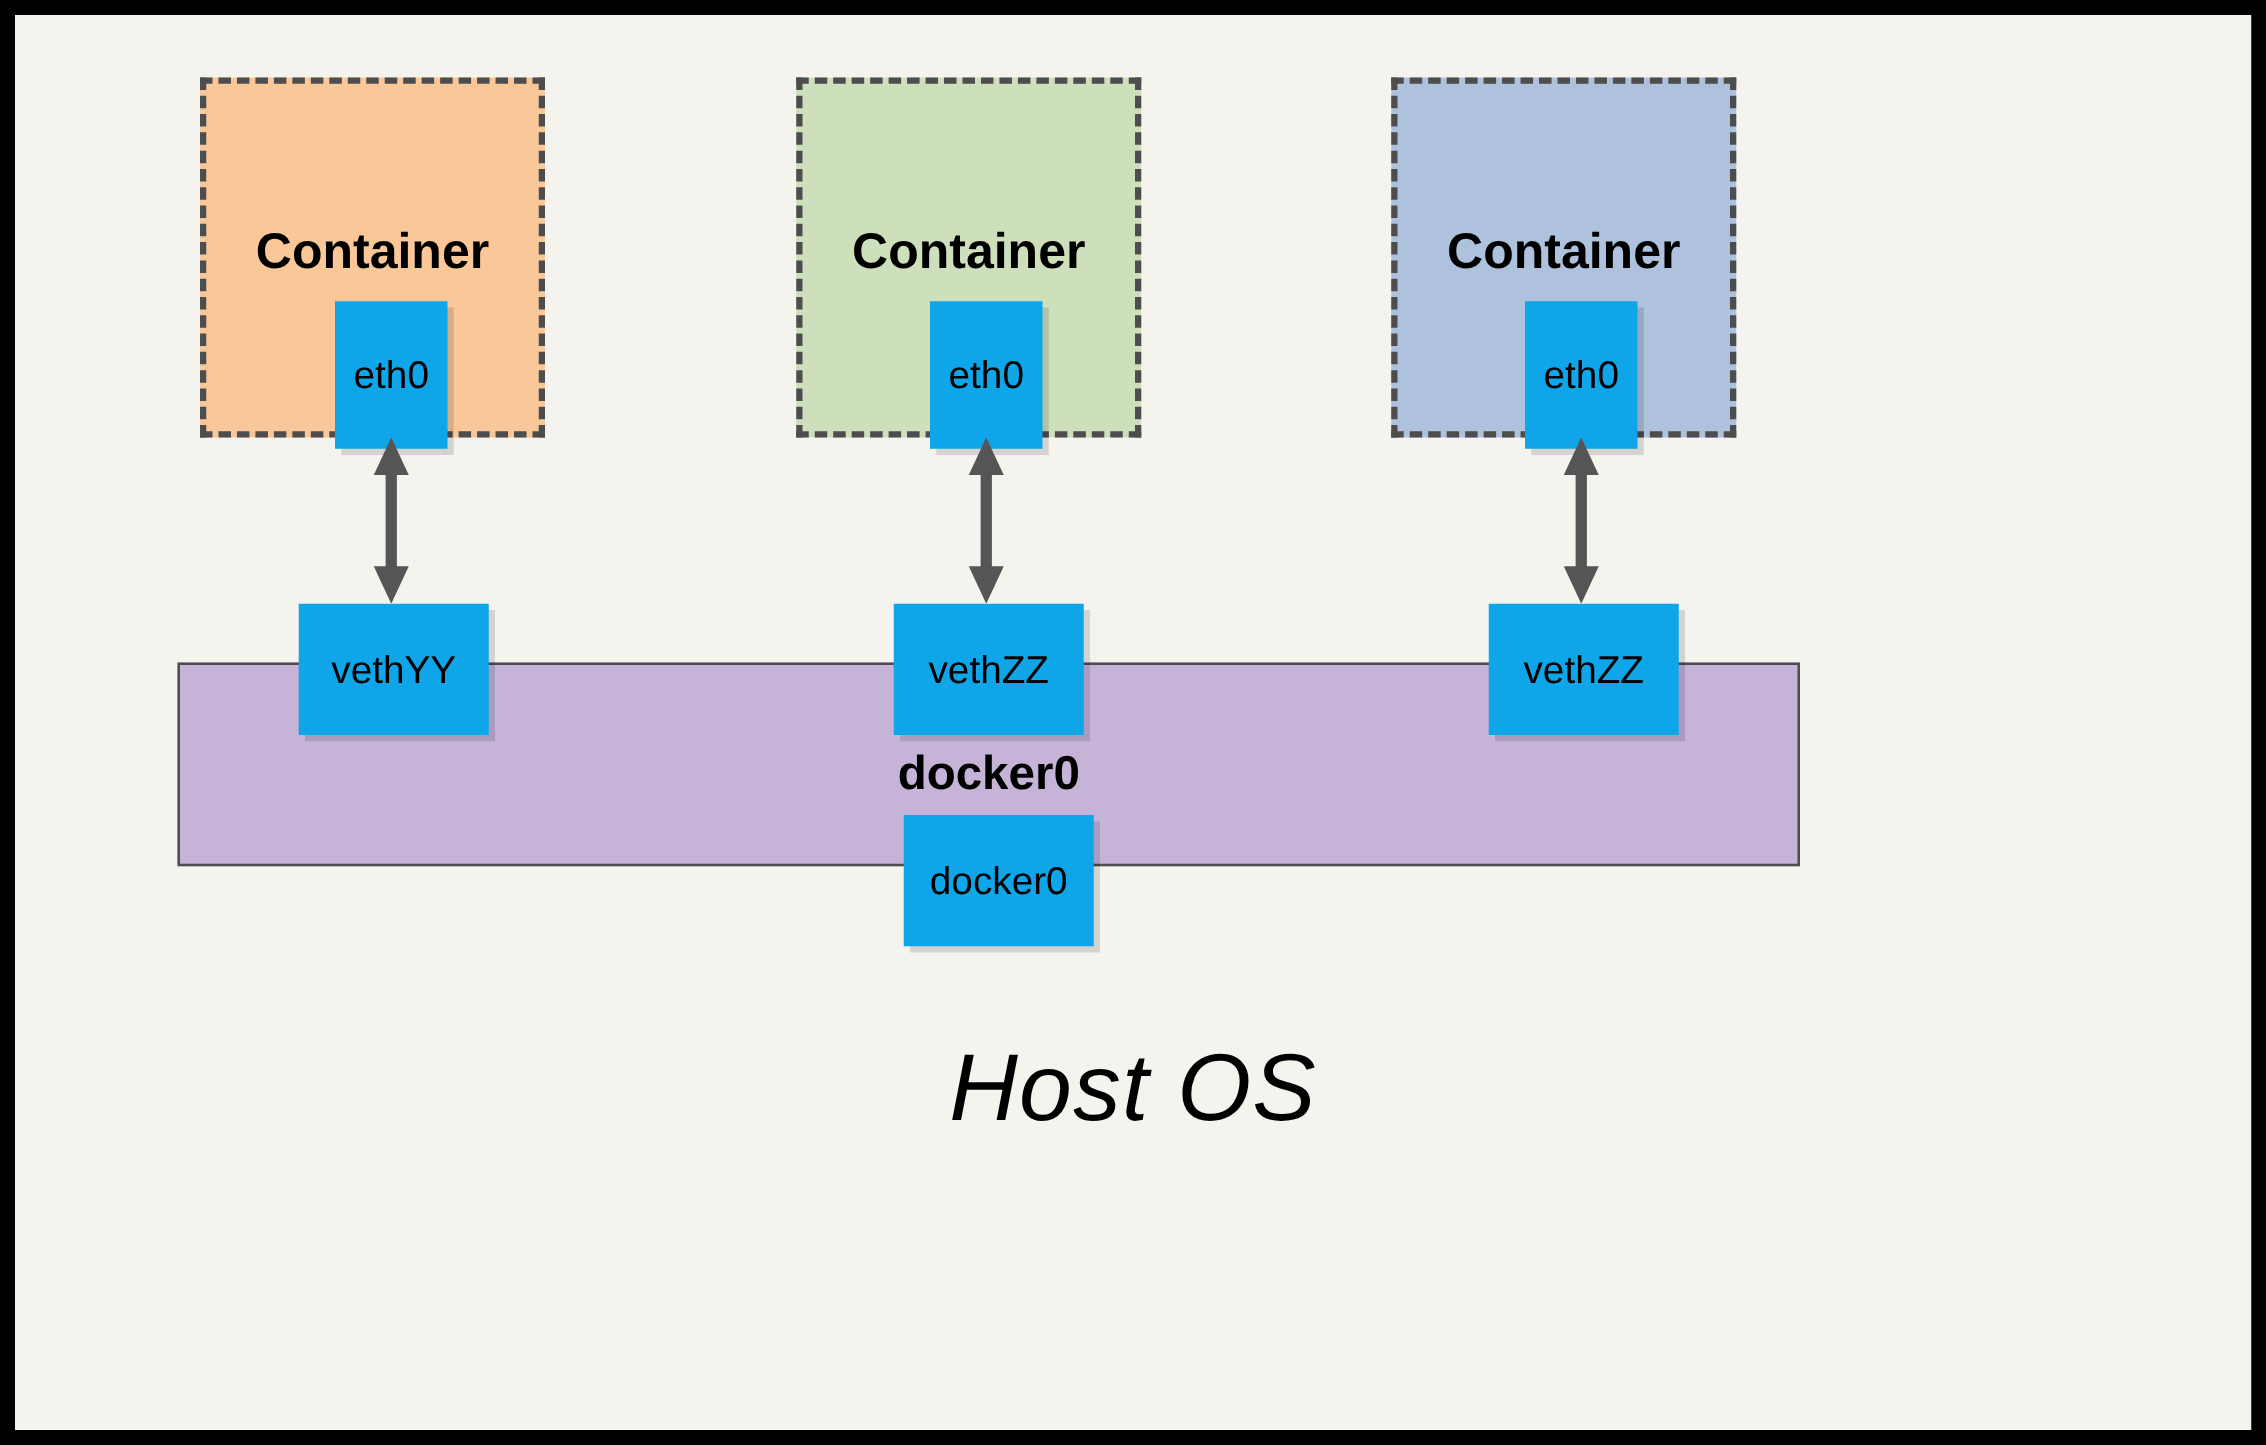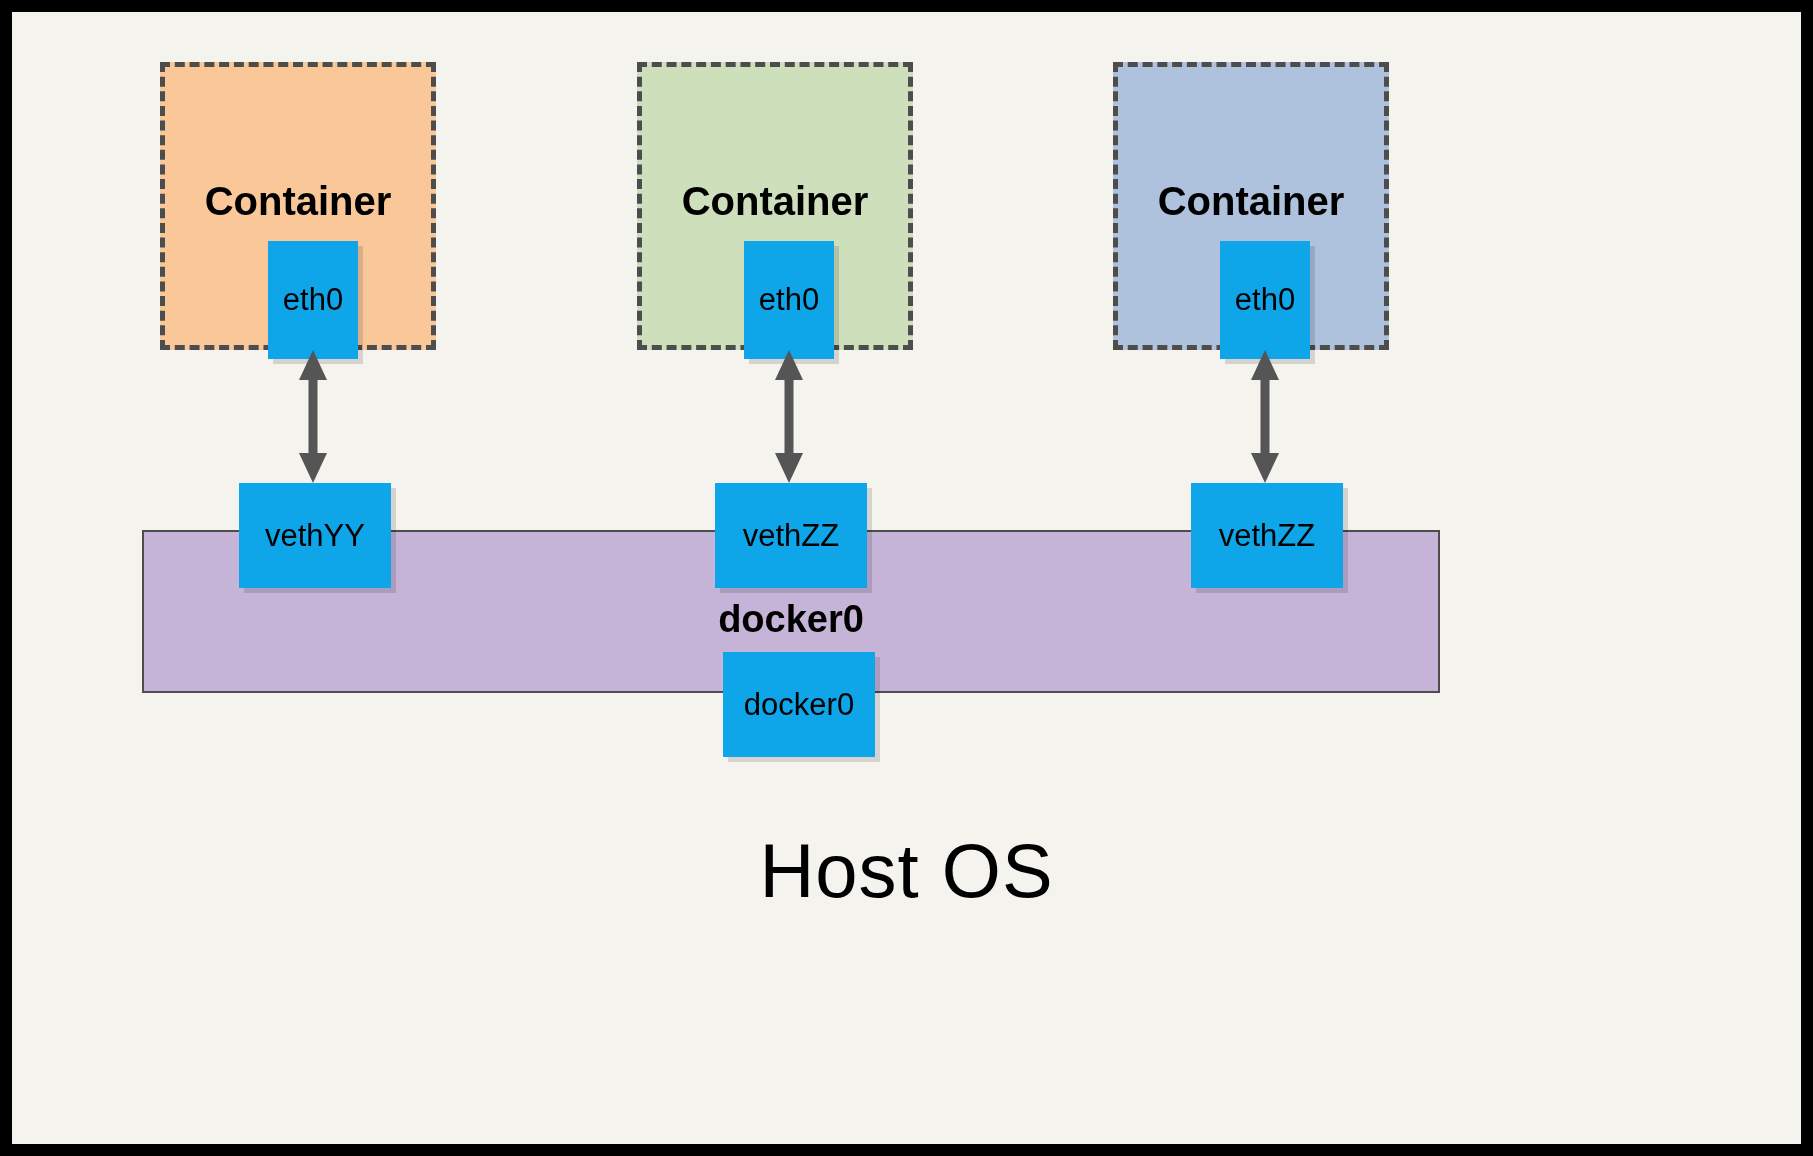--- a/index.html
+++ b/index.html
@@ -125,20 +125,21 @@
   
   #host-os {
     position: absolute;
     left: 0;
     right: 0;
     top: 815px;
     text-align: center;
     font-size: 76px;
     color: #000000;
     letter-spacing: 1px;
+    font-style: italic;
   }
 </style>
 </head>
 <body>
 
 <div id="stage">
   <div id="canvas">
 
     <div id="docker-bar">
       <div id="docker-bar-label">docker0</div>

